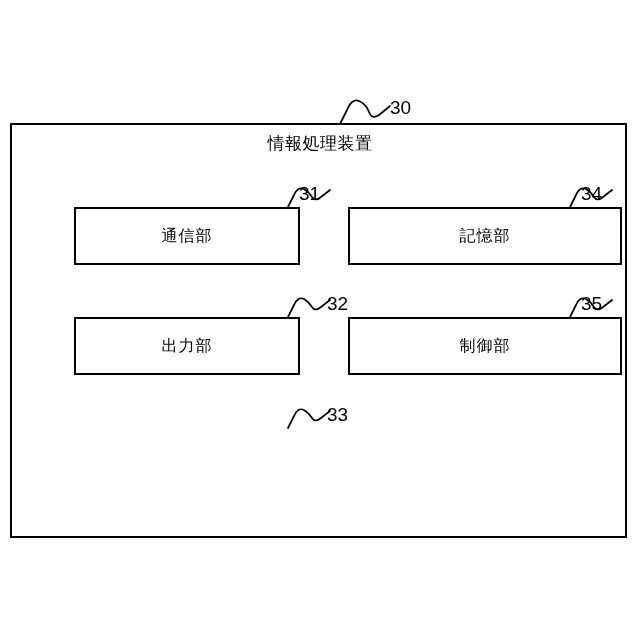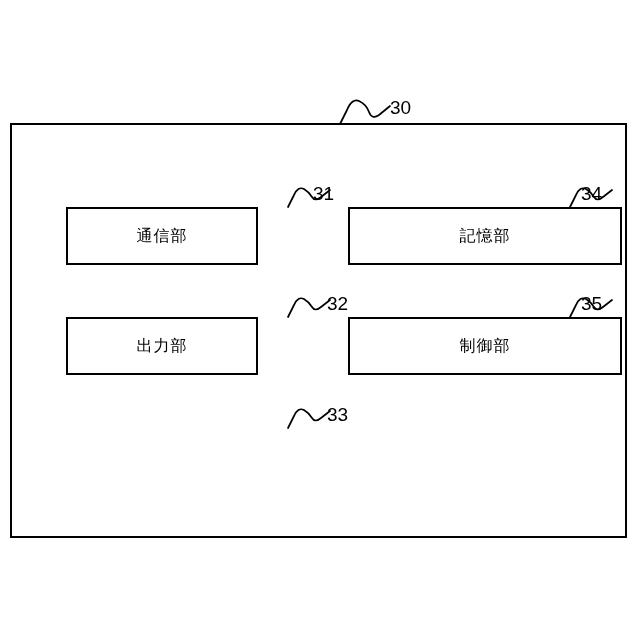--- a/index.html
+++ b/index.html
@@ -49,21 +49,21 @@
     align-items: center;
     justify-content: center;
   }
   .component-label {
     font-size: 16px;
     line-height: 20px;
     color: #000000;
     letter-spacing: 1px;
     white-space: nowrap;
   }
-  .box-col-left  { left: 66px;  width: 192px; }
+  .box-col-left  { left: 74px;  width: 226px; }
   .box-col-right { left: 348px; width: 274px; }
   .box-row-1 { top: 207px; height: 58px; }
   .box-row-2 { top: 317px; height: 58px; }
   .box-row-3 { top: 428px; height: 58px; }
 
   
   #leader-layer {
     position: absolute;
     left: 0;
     top: 0;
@@ -79,20 +79,21 @@
     white-space: nowrap;
   }
 </style>
 </head>
 <body>
 
 <div id="figure-root">
 
   <div id="device-frame"></div>
 
+  <div id="device-title">情報処理装置</div>
 
   <div class="component-box box-col-left box-row-1">
     <span class="component-label">通信部</span>
   </div>
 
   <div class="component-box box-col-left box-row-2">
     <span class="component-label">出力部</span>
   </div>
 
 
@@ -116,21 +117,21 @@
       <path d="M 288 428 L 294 416 Q 298 407 304 410 Q 309 413 312 418 Q 315 423 321 418 L 330 411"></path>
 
       <path d="M 570 207 L 576 195 Q 580 186 586 189 Q 591 192 594 197 Q 597 202 603 197 L 612 190"></path>
 
       <path d="M 570 317 L 576 305 Q 580 296 586 299 Q 591 302 594 307 Q 597 312 603 307 L 612 300"></path>
     </g>
   </svg>
 
   <div class="ref-number" style="left:390px; top:97px;">30</div>
 
-  <div class="ref-number" style="left:313px; top:183px;">31</div>
+  <div class="ref-number" style="left:299px; top:183px;">31</div>
 
   <div class="ref-number" style="left:299px; top:293px;margin-left:28px;">32</div>
 
   <div class="ref-number" style="left:299px; top:404px;margin-left:28px;">33</div>
 
   <div class="ref-number" style="left:581px; top:183px;">34</div>
 
   <div class="ref-number" style="left:581px; top:293px;">35</div>
 
 </div>

